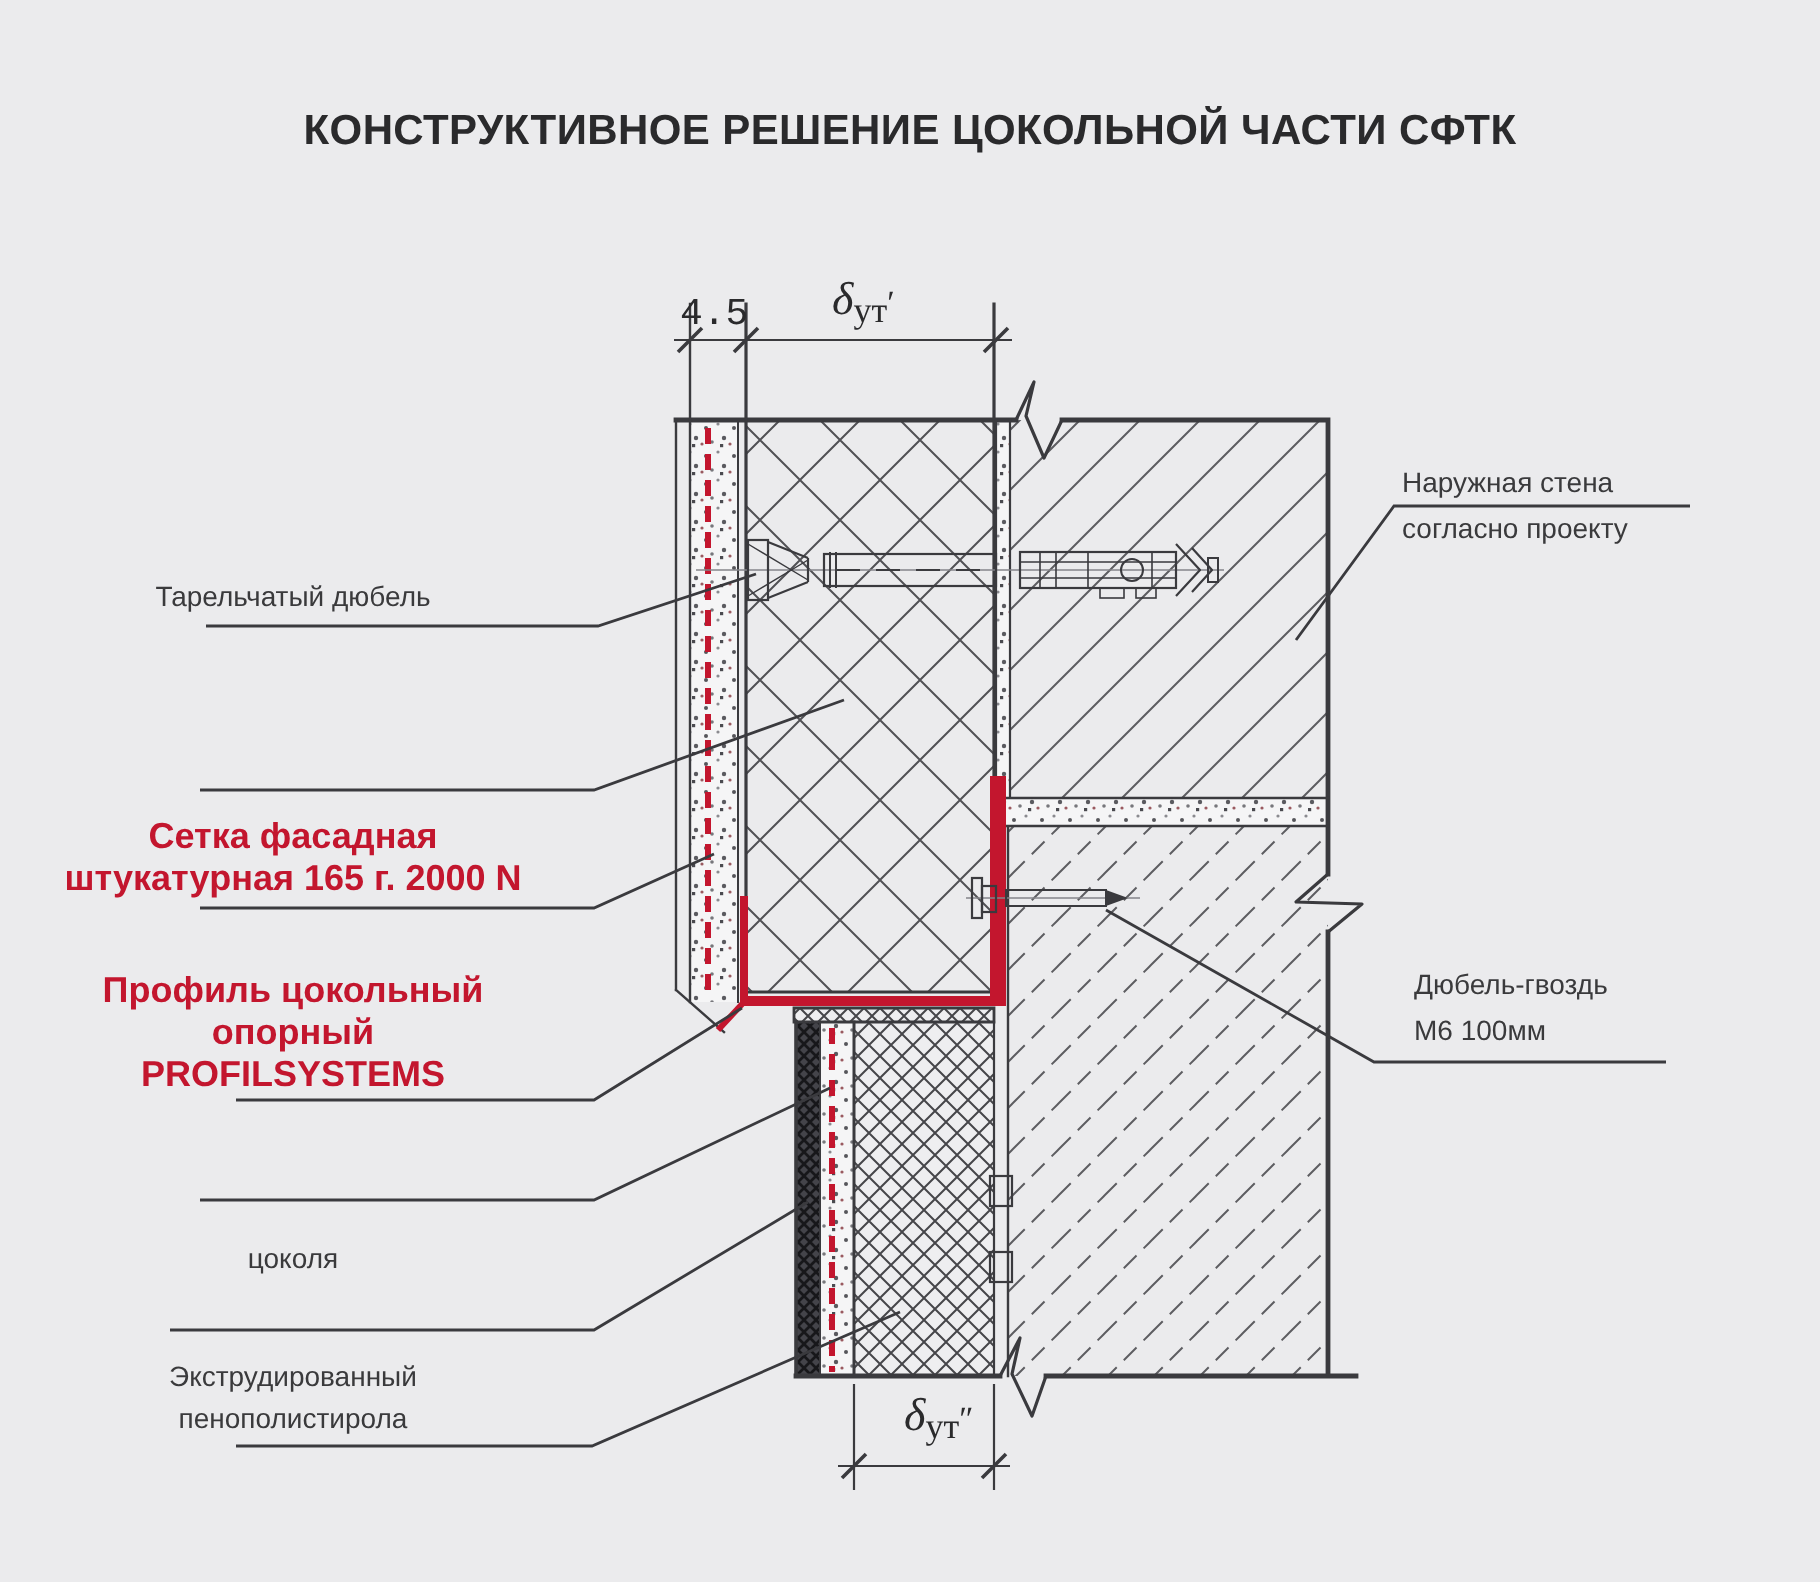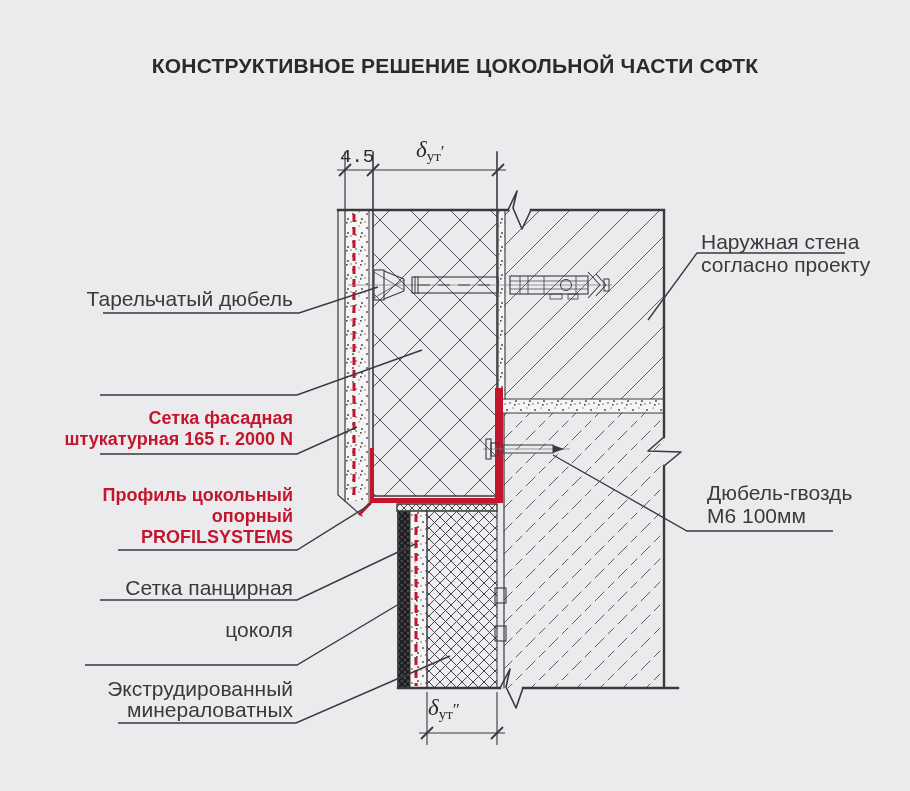--- a/index.html
+++ b/index.html
@@ -4,28 +4,28 @@
 <style>
   :root{
     --bg:#ebebed; --line:#3a3a3e; --red:#c3162e; --text:#3a3a3c; --title:#2a2a2c;
   }
   html,body{margin:0;padding:0;background:var(--bg);}
   .stage{position:relative;width:910px;height:791px;background:var(--bg);overflow:hidden;
          font-family:"Liberation Sans",sans-serif;}
   .art{position:absolute;left:0;top:0;}
   .title{position:absolute;top:54px;left:0;right:0;text-align:center;
          font-size:21px;font-weight:bold;letter-spacing:.2px;color:var(--title);}
-  .lbl{position:absolute;font-size:21px;line-height:21px;color:var(--text);}
+  .lbl{position:absolute;font-size:14px;line-height:21px;color:var(--text);}
   .lbl .ln{display:block;}
-  .lbl.left{left:0;width:293px;text-align:right;}
+  .lbl.left{left:0;width:293px;text-align:center;}
   .lbl.right{text-align:left;line-height:23px;}
   .lbl.red{color:var(--red);font-weight:bold;font-size:18px;}
   .dim{position:absolute;font-family:"Liberation Serif",serif;color:var(--title);}
   .dim .dsym{font-style:italic;font-size:23px;}
-  .dim sub{font-size:15px;}
+  .dim sub{font-size:18px;}
   .dim .dprime{font-size:17px;}
   .dim.num{font-size:19px;font-family:Liberation Mono, monospace;}
   svg .s{stroke:var(--line);fill:none;}
   svg .rf{fill:var(--red);stroke:none;}
   svg .rs{stroke:var(--red);fill:none;}
   svg .cl{stroke:#85858a;fill:none;}
 </style>
 </head>
 <body>
 
@@ -182,45 +182,42 @@
   </svg>
 
   <div class="title">КОНСТРУКТИВНОЕ РЕШЕНИЕ ЦОКОЛЬНОЙ ЧАСТИ СФТК</div>
 
   <div class="dim num" style="left:340px;top:146px;">
     <span>4.5</span>
   </div>
   <div class="dim" style="left:416px;top:137px;">
     <span class="dsym">δ</span><sub>ут</sub><span class="dprime">′</span>
   </div>
-  <div class="dim" style="left:428px;top:695px;">
+  <div class="dim" style="left:452px;top:695px;">
     <span class="dsym">δ</span><sub>ут</sub><span class="dprime">″</span>
   </div>
 
   <div class="lbl left" style="top:288px;">
     <span class="ln">Тарельчатый дюбель</span>
   </div>
   <div class="lbl left red" style="top:408px;">
     <span class="ln">Сетка фасадная</span>
     <span class="ln">штукатурная 165 г. 2000 N</span>
   </div>
   <div class="lbl left red" style="top:485px;">
     <span class="ln">Профиль цокольный</span>
     <span class="ln">опорный</span>
     <span class="ln">PROFILSYSTEMS</span>
   </div>
-  <div class="lbl left" style="top:577px;">
-    <span class="ln">Сетка панцирная</span>
-  </div>
   <div class="lbl left" style="top:619px;">
     <span class="ln">цоколя</span>
   </div>
   <div class="lbl left" style="top:678px;">
     <span class="ln">Экструдированный</span>
-    <span class="ln">минераловатных</span>
+    <span class="ln">пенополистирола</span>
   </div>
 
   <div class="lbl right" style="left:701px;top:230px;">
     <span class="ln">Наружная стена</span>
     <span class="ln">согласно проекту</span>
   </div>
   <div class="lbl right" style="left:707px;top:481px;">
     <span class="ln">Дюбель-гвоздь</span>
     <span class="ln">М6 100мм</span>
   </div>

